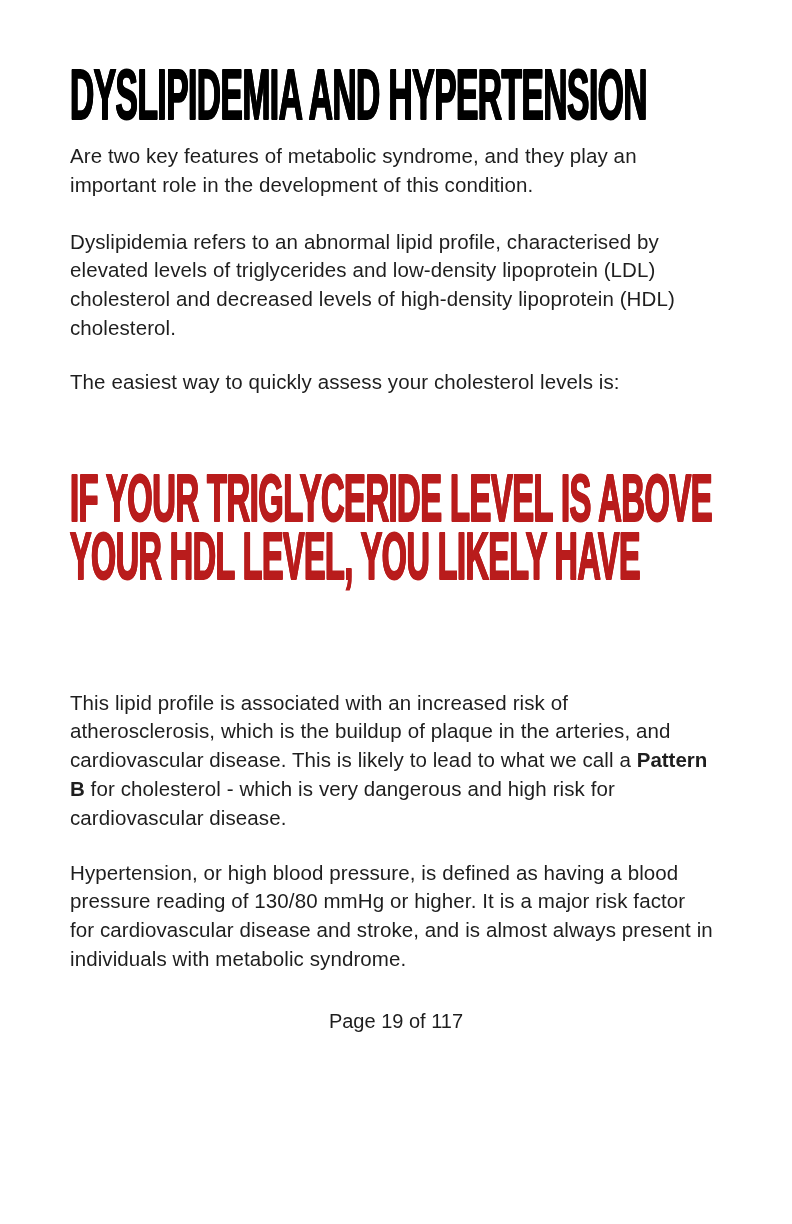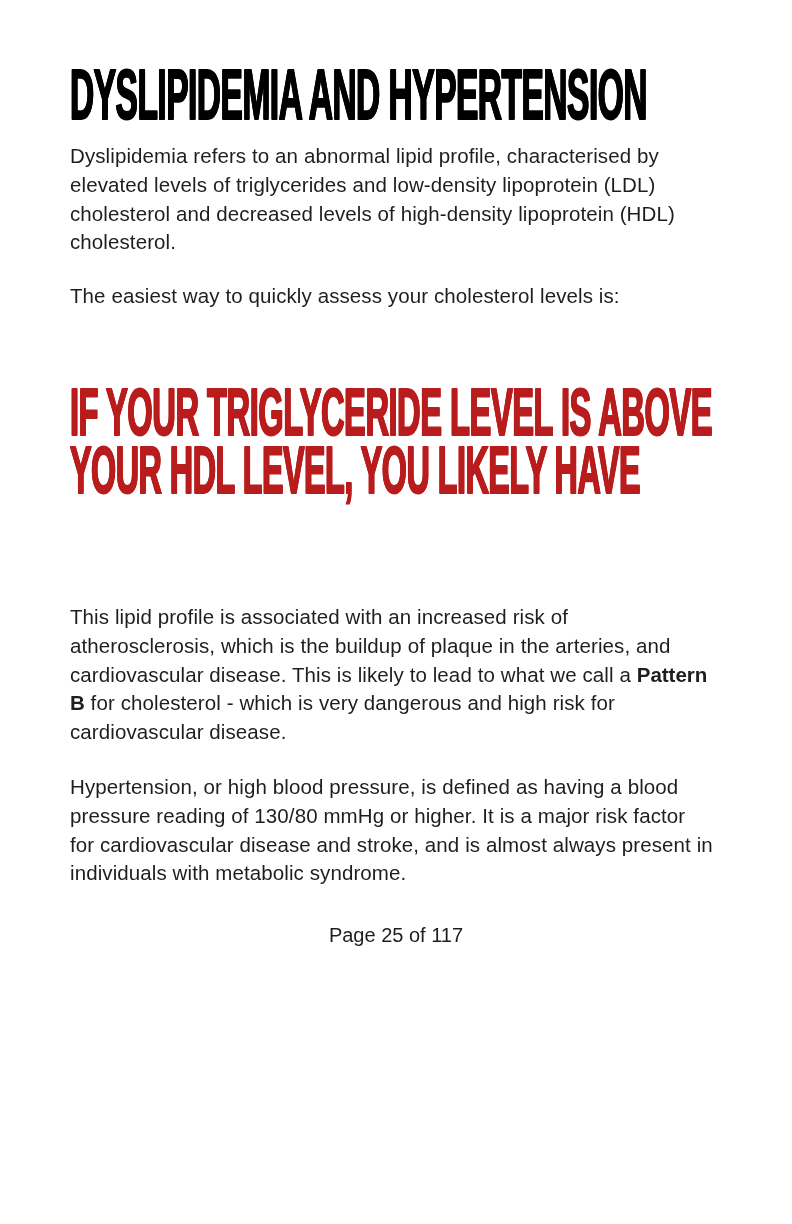--- a/index.html
+++ b/index.html
@@ -57,29 +57,30 @@
     color: #1e1e1e;
   }
 </style>
 </head>
 <body>
 
 <div class="page">
 
   <h1 class="title-line"><span class="condensed" style="transform: scaleX(0.478243);">DYSLIPIDEMIA AND HYPERTENSION</span></h1>
 
+  <p class="body-copy p-intro">Are two key features of metabolic syndrome, and they play an important role in the development of this condition.</p>
 
   <p class="body-copy p-definition">Dyslipidemia refers to an abnormal lipid profile, characterised by elevated levels of triglycerides and low-density lipoprotein (LDL) cholesterol and decreased levels of high-density lipoprotein (HDL) cholesterol.</p>
 
   <p class="body-copy p-leadin">The easiest way to quickly assess your cholesterol levels is:</p>
 
   <div class="callout">
     <div class="line"><span class="condensed" style="transform: scaleX(0.495275);">IF YOUR TRIGLYCERIDE LEVEL IS ABOVE</span></div>
     <div class="line"><span class="condensed" style="transform: scaleX(0.489448);">YOUR HDL LEVEL, YOU LIKELY HAVE</span></div>
   </div>
 
   <p class="body-copy p-patternb"><span>This lipid profile is associated with an increased risk of atherosclerosis, which is the buildup of plaque in the arteries, and cardiovascular disease. This is likely to lead to what we call a </span><strong>Pattern B</strong><span> for cholesterol - which is very dangerous and high risk for cardiovascular disease.</span></p>
 
   <p class="body-copy p-hypertension">Hypertension, or high blood pressure, is defined as having a blood pressure reading of 130/80 mmHg or higher. It is a major risk factor for cardiovascular disease and stroke, and is almost always present in individuals with metabolic syndrome.</p>
 
-  <div class="footer">Page 25 of 117</div>
+  <div class="footer">Page 19 of 117</div>
 
 </div>
 
 </body></html>

